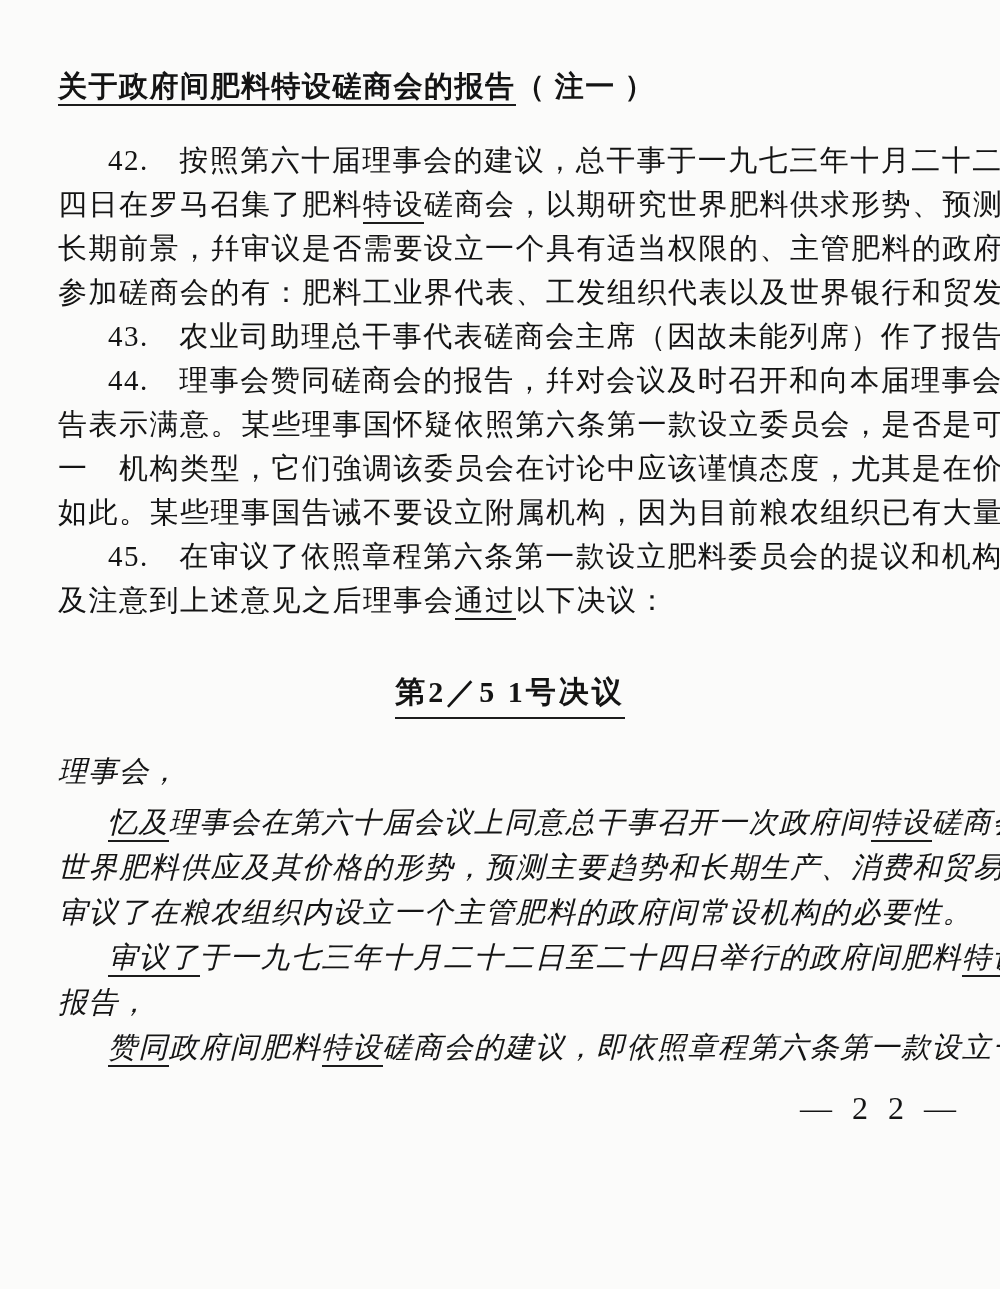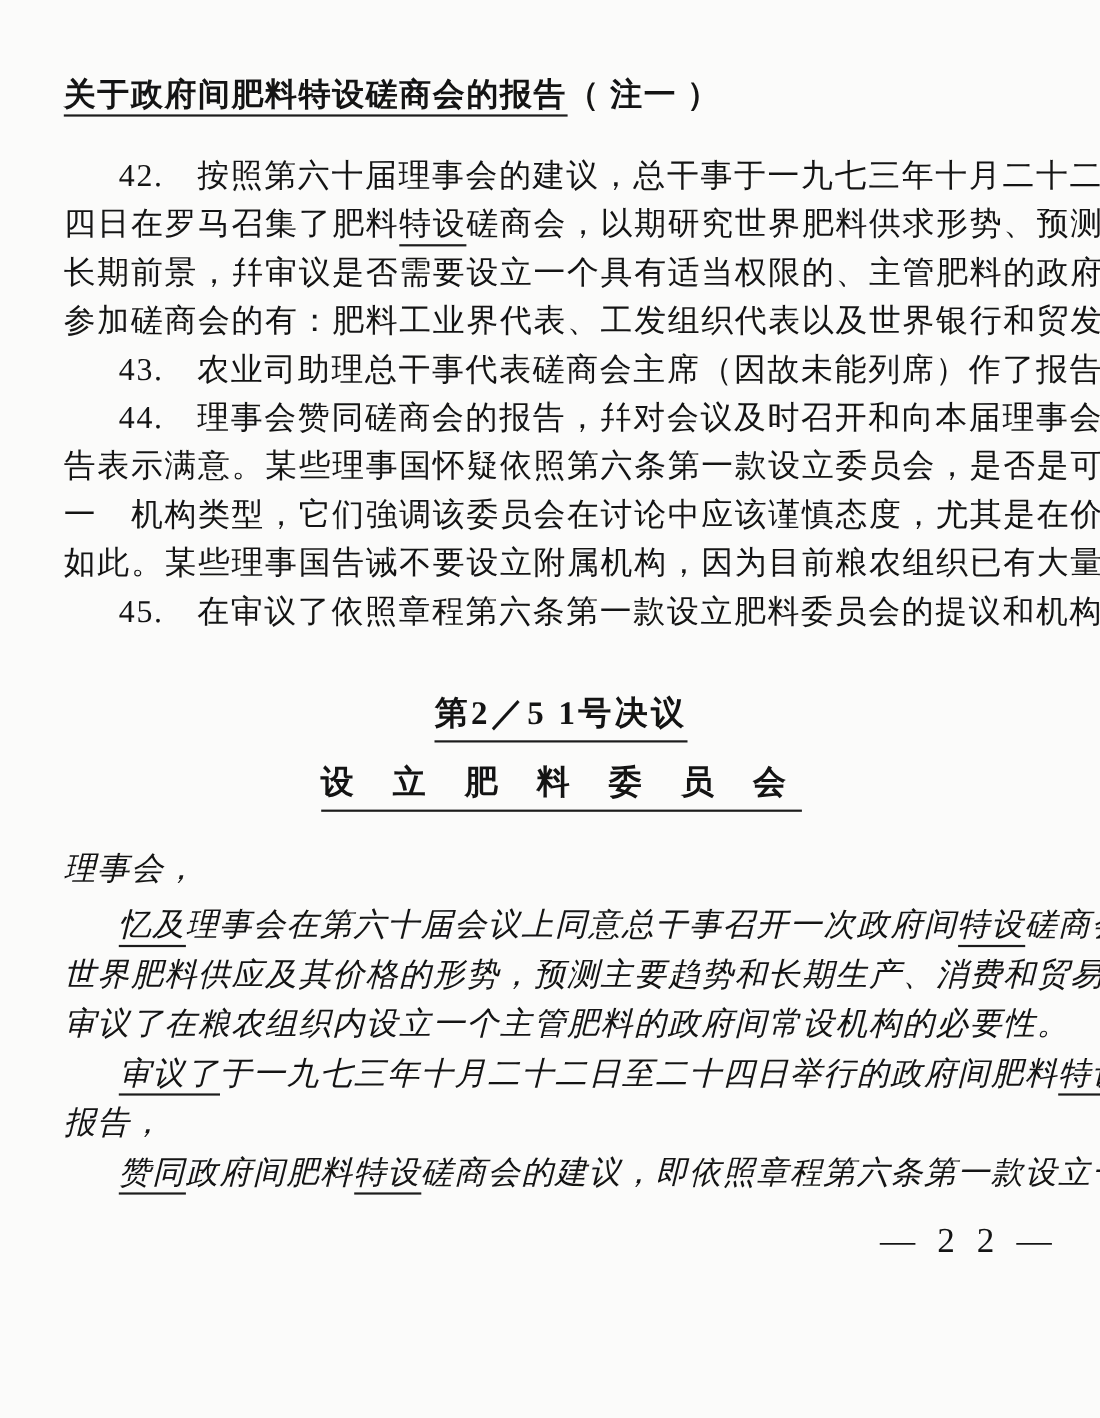--- a/index.html
+++ b/index.html
@@ -75,28 +75,26 @@
       <div class="line indent"><span>42.　按照第六十届理事会的建议，总干事于一九七三年十月二十二日至二十</span></div>
       <div class="line"><span>四日在罗马召集了肥料</span><span class="u">特设</span><span>磋商会，以期研究世界肥料供求形势、预测主要趋势和</span></div>
       <div class="line"><span>长期前景，幷审议是否需要设立一个具有适当权限的、主管肥料的政府间常设机构。</span></div>
       <div class="line"><span>参加磋商会的有：肥料工业界代表、工发组织代表以及世界银行和贸发会议的代表。</span></div>
       <div class="line indent"><span>43.　农业司助理总干事代表磋商会主席（因故未能列席）作了报告。</span></div>
       <div class="line indent"><span>44.　理事会赞同磋商会的报告，幷对会议及时召开和向本届理事会议提出报</span></div>
       <div class="line"><span>告表示满意。某些理事国怀疑依照第六条第一款设立委员会，是否是可能选择的唯</span></div>
       <div class="line"><span>一　机构类型，它们強调该委员会在讨论中应该谨慎态度，尤其是在价格方面更应</span></div>
       <div class="line"><span>如此。某些理事国告诫不要设立附属机构，因为目前粮农组织已有大量的这种机构。</span></div>
       <div class="line indent"><span>45.　在审议了依照章程第六条第一款设立肥料委员会的提议和机构章程草案，</span></div>
+      <div class="line"><span>及注意到上述意见之后理事会</span><span class="u">通过</span><span>以下决议：</span></div>
     </div>
 
   <div class="headings">
     <div>
       <span class="res-heading">第2／5 1号决议</span>
-    </div>
-    <div>
-      <span class="res-heading spaced">设 立 肥 料 委 员 会</span>
     </div>
   </div>
 
   <div class="resolution">
       <div class="line res-line res-first"><span>理事会，</span></div>
       <div class="line indent res-line"><span class="u">忆及</span><span>理事会在第六十届会议上同意总干事召开一次政府间</span><span class="u">特设</span><span>磋商会，以研究</span></div>
       <div class="line res-line"><span>世界肥料供应及其价格的形势，预测主要趋势和长期生产、消费和贸易的前景，幷</span></div>
       <div class="line res-line"><span>审议了在粮农组织内设立一个主管肥料的政府间常设机构的必要性。</span></div>
       <div class="line indent res-line"><span class="u">审议了</span><span>于一九七三年十月二十二日至二十四日举行的政府间肥料</span><span class="u">特设</span></div>
       <div class="line res-line"><span>报告，</span></div>

